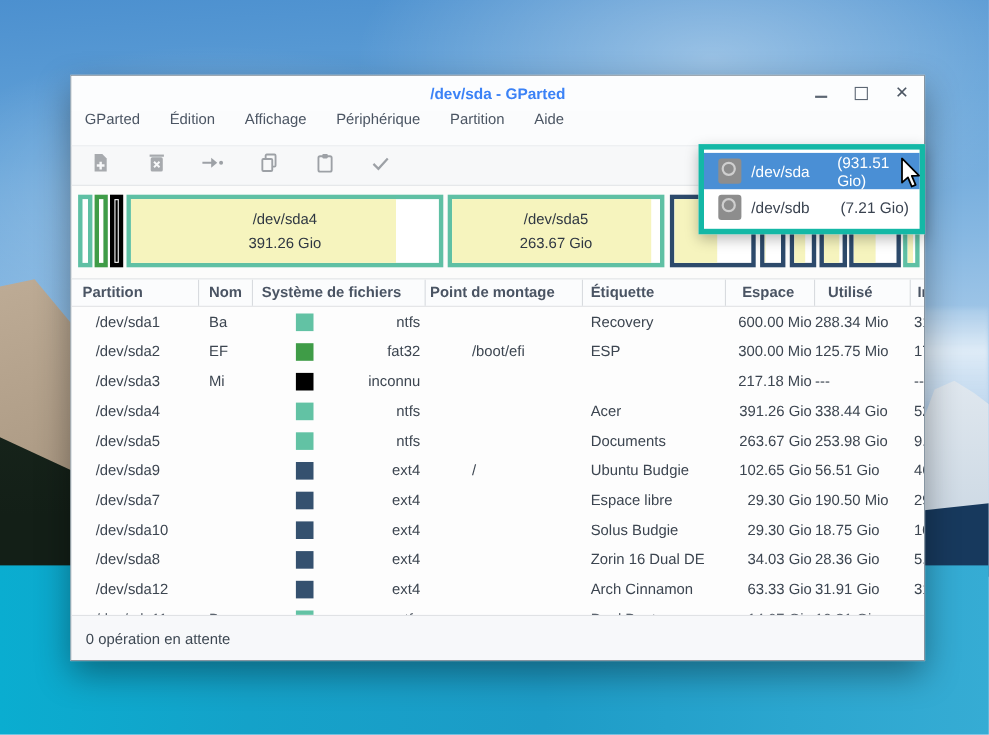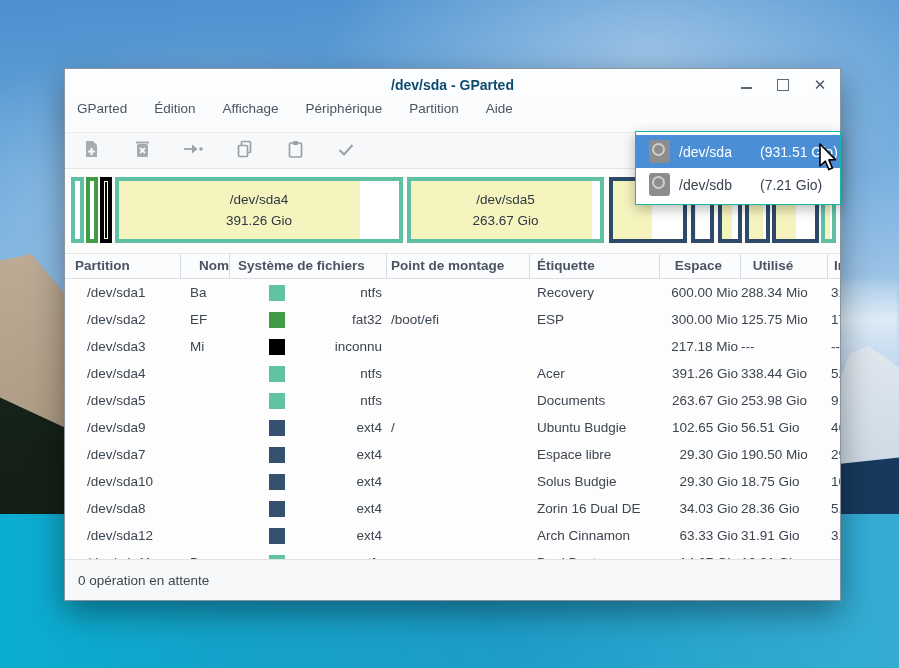--- a/index.html
+++ b/index.html
@@ -22,21 +22,21 @@
     clip-path:polygon(93% 58.5%,94.5% 53%,96.5% 51.8%,98.5% 53.5%,100% 55%,100% 70.5%,93% 70.5%);}
   .navy-right{position:absolute;inset:0;background:#17395d;
     clip-path:polygon(93% 69.5%,100% 68.5%,100% 78.5%,93% 78.5%);}
   .water{position:absolute;left:0;right:0;top:514px;height:154px;
     background:linear-gradient(90deg,#0aadd0 0%,#14a2c9 25%,#1d9cc7 55%,#2ba6cf 80%,#36acd4 100%);}
 
   
   .window{position:absolute;left:64px;top:68px;width:777px;height:533px;background:#fbfcfd;
     border:1px solid #8795a1;box-shadow:0 12px 30px rgba(0,0,0,.38);}
   .titlebar{height:32px;position:relative;background:#fcfdfe;display:flex;align-items:center;justify-content:center;}
-  .title{font-weight:bold;font-size:14px;color:#0c4a6e;}
+  .title{font-weight:bold;font-size:14px;color:#3b82f6;}
   .win-controls{position:absolute;right:13px;top:0;height:100%;display:flex;gap:23px;align-items:center;color:#4c5663;}
   .wc{width:14px;height:14px;display:flex;align-items:center;justify-content:center;cursor:default;}
   .wc-min::before{content:"";width:11px;height:1.5px;background:#5c6673;margin-top:6px;}
   .wc-max::before{content:"";width:10px;height:10px;border:1.5px solid #5c6673;}
   .wc-close{font-size:15px;line-height:14px;}
 
   .menubar{height:31px;display:flex;padding-left:12px;gap:27px;
     font-size:13.5px;color:#4b5563;background:#fbfcfd;}
   .menu-item{cursor:default;}
 
@@ -51,44 +51,44 @@
   .seg .fill{position:absolute;left:0;top:0;bottom:0;background:#f6f4be;}
   .seg.unknown .fill{left:1px;right:1px;top:1px;bottom:1px;width:auto !important;background:#000;}
   .seg .lbl{position:absolute;inset:0;display:flex;flex-direction:column;align-items:center;justify-content:center;
     gap:6px;font-size:13.5px;color:#2f3742;}
 
   
   .ptable{font-size:13.5px;}
   .thead{display:grid;grid-template-columns:116px 49px 157px 143px 130px 81px 87px 1fr;height:25px;
     border-bottom:1px solid #dfe1e4;background:#fbfcfd;font-weight:bold;color:#4a5463;}
   .hc{line-height:24px;border-right:1px solid #d8dbdf;overflow:hidden;white-space:nowrap;}
-  .hc-part{padding-left:10px;}.hc-nom{padding-left:9px;text-align:right;}.hc-fs{padding-left:8px;}
+  .hc-part{padding-left:10px;}.hc-nom{padding-left:9px;}.hc-fs{padding-left:8px;}
   .hc-mount{padding-left:4px;}.hc-et{padding-left:7px;}
   .hc-taille{text-align:right;padding-right:18px;}
   .hc-used{text-align:center;padding-right:22px;}
   .hc-unused{padding-left:6px;border-right:none;}
   .tbody{height:280px;overflow:hidden;color:#3c4550;background:#fdfdfd;}
   .row{display:grid;grid-template-columns:116px 49px 157px 143px 130px 81px 87px 1fr;height:27px;line-height:27px;}
   .row>div{overflow:hidden;white-space:nowrap;}
   .c-part{padding-left:22px;position:relative;}
   .c-nom{padding-left:9px;}
   .c-fs{display:flex;align-items:center;}
   .fsbox{width:16px;height:16px;margin-left:39px;flex:none;}
   .fstext{flex:1;text-align:right;padding-right:5px;}
-  .c-mount{padding-left:4px;}
+  .c-mount{padding-left:4px;margin-left:38px;}
   .c-et{padding-left:7px;}
   .c-taille{text-align:right;padding-right:3px;}
   .c-used{padding-right:9px;}
   .c-unused{padding-left:3px;}
 
   .statusbar{position:absolute;left:0;right:0;bottom:0;height:41px;border-top:1px solid #e0e2e5;background:#f7f8fa;
     display:flex;align-items:center;padding-left:13px;font-size:13.5px;color:#3d4752;}
 
   
-  .dropdown{position:absolute;left:570px;top:62px;width:206px;background:#fff;border:1px solid #14b8a6;
+  .dropdown{position:absolute;left:570px;top:62px;width:206px;background:#fff;border:5px solid #14b8a6;
     box-shadow:0 4px 12px rgba(0,0,0,.28);padding:3px 0;z-index:20;}
   .dd-item{height:33px;display:flex;align-items:center;padding-left:13px;font-size:14px;color:#3a4350;cursor:default;}
   .dd-item.sel{background:#4a8fd5;color:#fff;}
   .dd-icon{width:21px;height:23px;border-radius:3px;background:#8d8d8d;position:relative;margin-right:9px;flex:none;}
   .dd-icon::after{content:"";position:absolute;left:3px;top:3px;width:9px;height:9px;border-radius:50%;
     border:2.5px solid #cfcfcf;}
   .dd-dev{width:81px;}
 
   .cursor{position:absolute;left:818px;top:143px;z-index:40;}
 </style>

